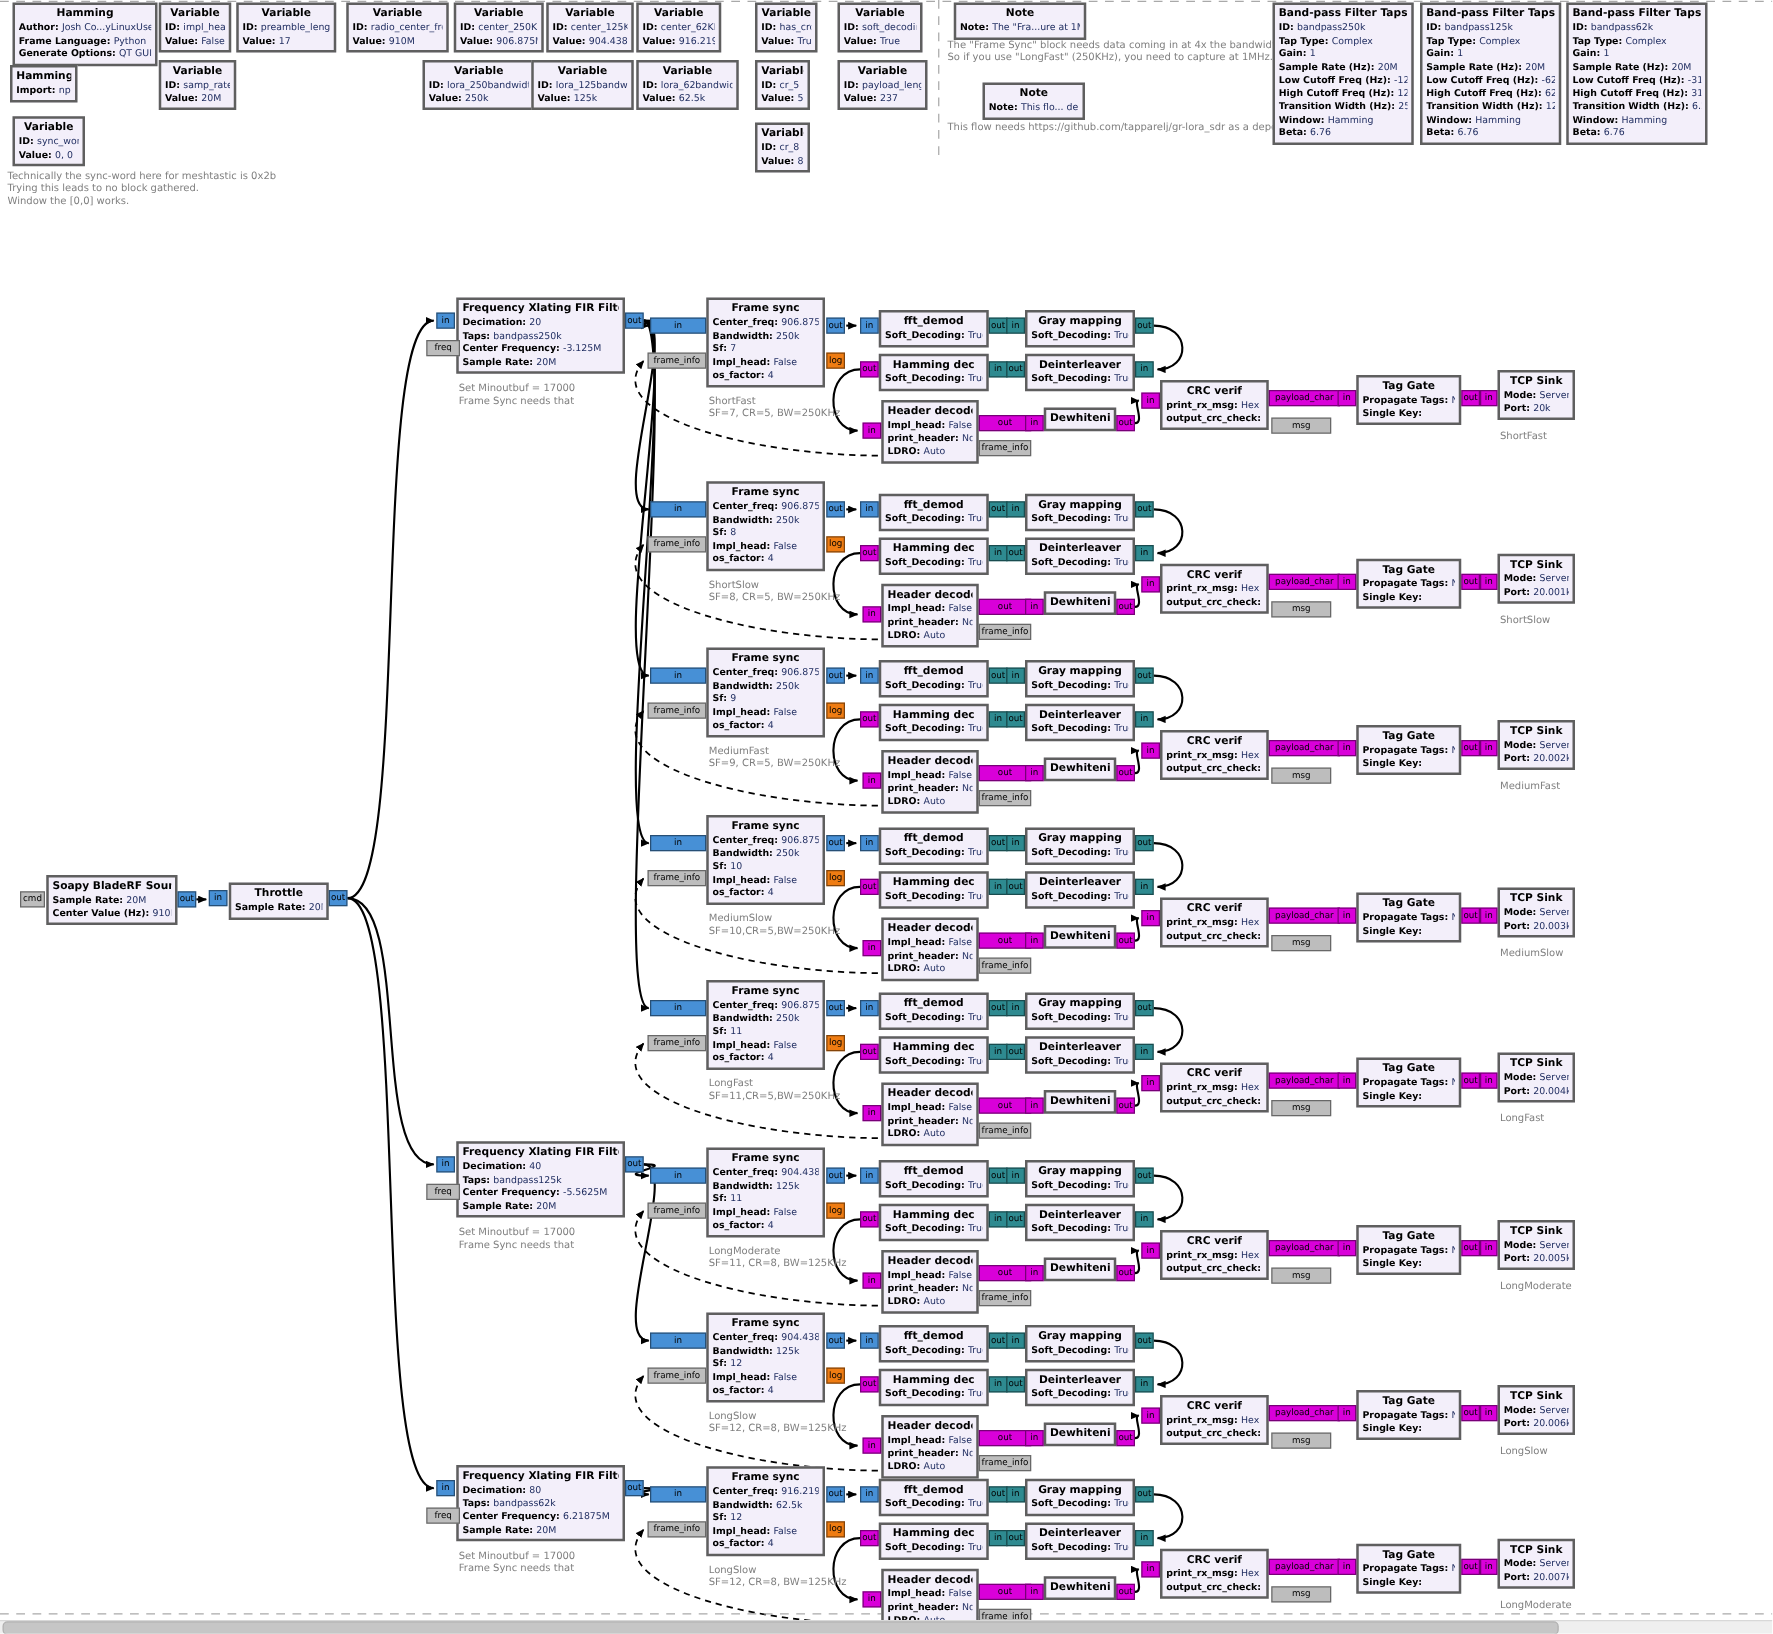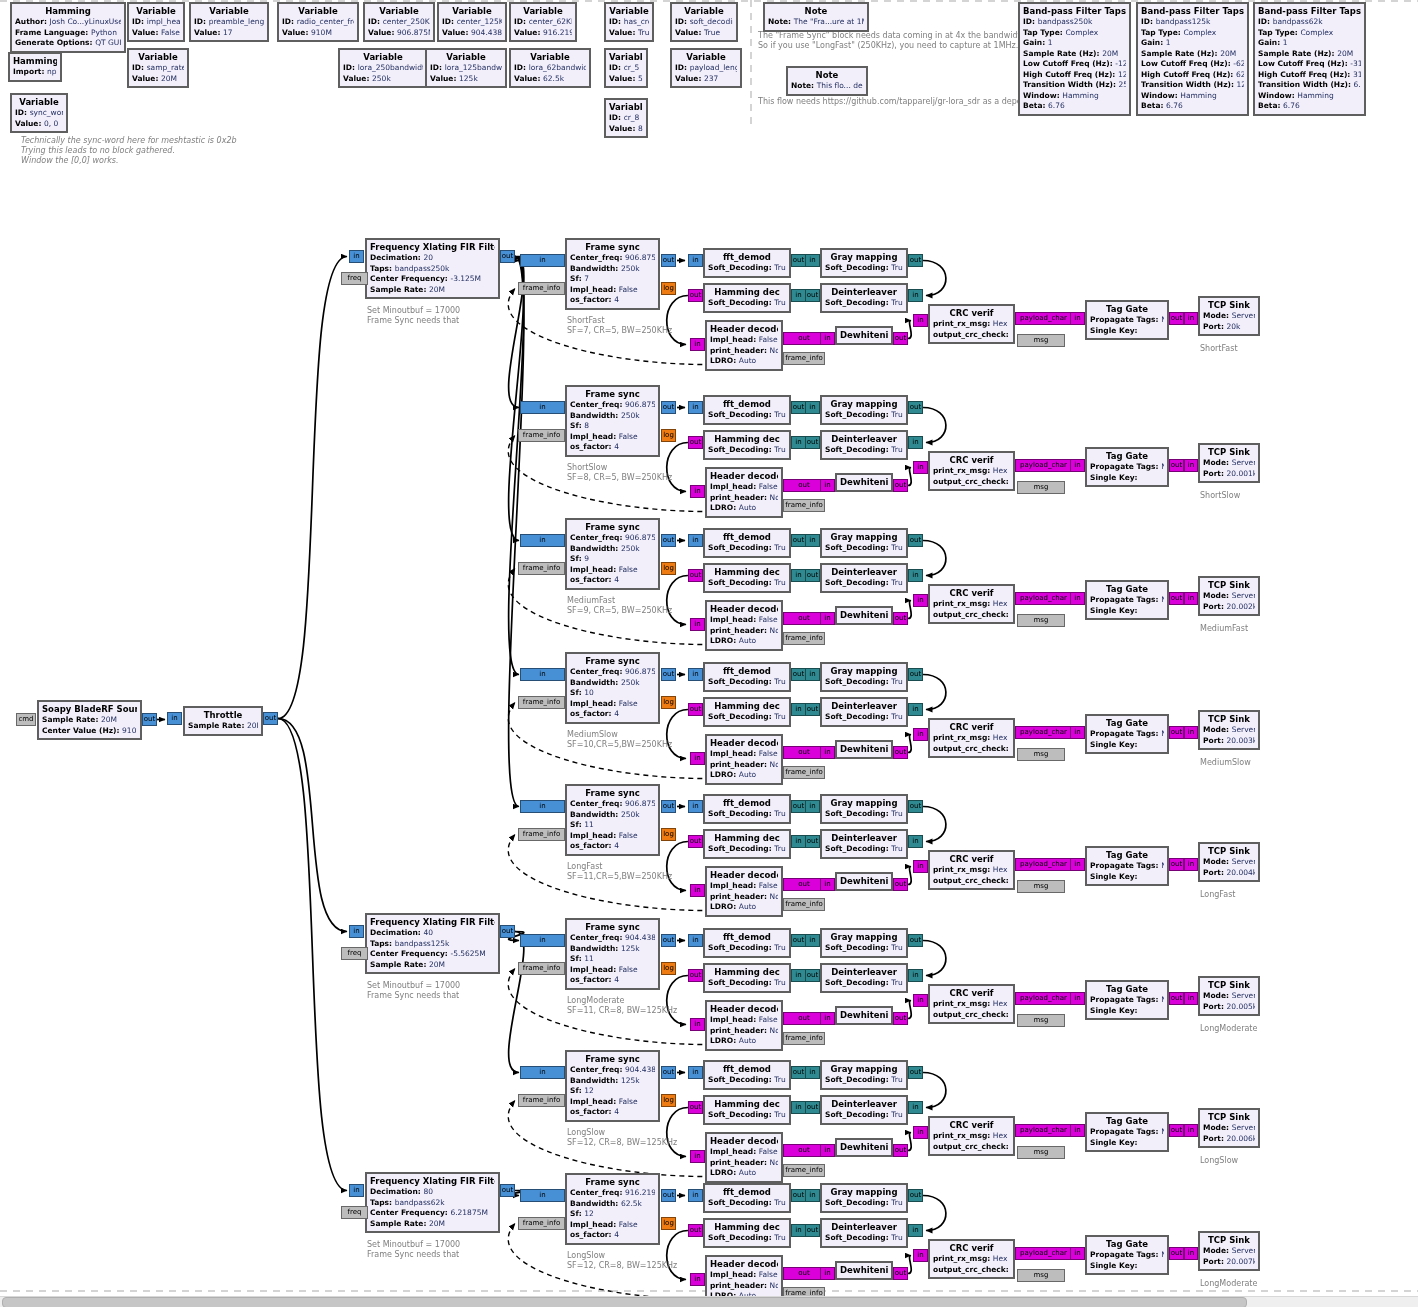--- a/index.html
+++ b/index.html
@@ -286,21 +286,21 @@
       <div class="blk-param"><b>Center Frequency: </b>-5.5625M</div>
       <div class="blk-param"><b>Sample Rate: </b>20M</div>
     </div>
     <div class="blk" style="left: 365px; top: 1172px; width: 135px;">
       <div class="blk-title">Frequency Xlating FIR Filter</div>
       <div class="blk-param"><b>Decimation: </b>80</div>
       <div class="blk-param"><b>Taps: </b>bandpass62k</div>
       <div class="blk-param"><b>Center Frequency: </b>6.21875M</div>
       <div class="blk-param"><b>Sample Rate: </b>20M</div>
     </div>
-    <div class="cmt" style="left: 21px; top: 136px; font-style: italic;">
+    <div class="cmt" style="left: 6px; top: 136px;">
       <div>Technically the sync-word here for meshtastic is 0x2b</div>
       <div>Trying this leads to no block gathered.</div>
       <div>Window the [0,0] works.</div>
     </div>
     <div class="cmt" style="left: 758px; top: 31px;">
       <div>The "Frame Sync" block needs data coming in at 4x the bandwidth</div>
       <div>So if you use "LongFast" (250KHz), you need to capture at 1MHz.</div>
     </div>
     <div class="cmt" style="left: 758px; top: 97px;">
       <div>This flow needs https://github.com/tapparelj/gr-lora_sdr as a depen</div>

